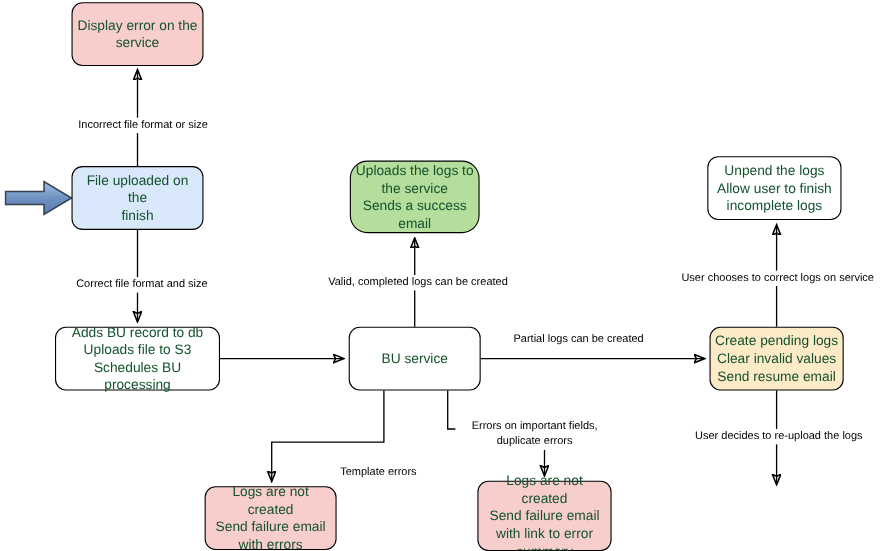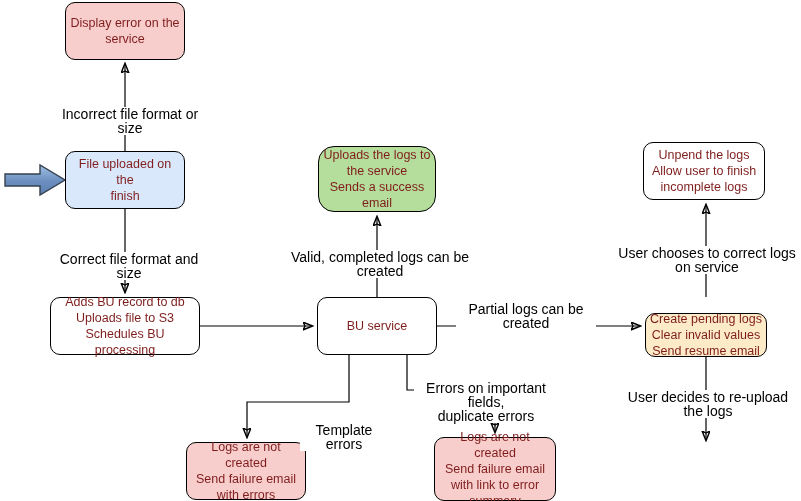--- a/index.html
+++ b/index.html
@@ -22,35 +22,35 @@
     position: absolute;
     box-sizing: border-box;
     border: 1px solid #000000;
     border-radius: 10px;
     display: flex;
     align-items: center;
     justify-content: center;
     text-align: center;
     font-size: 12.5px;
     line-height: 16px;
-    color: #7f1d1d;
+    color: #14532d;
     white-space: pre-line;
     padding: 2px 4px;
     background: #ffffff;
     z-index: 3;
   }
   .node.pink   { background: #f8cecc; border-color: #000000; }
   .node.blue   { background: #dae8fc; border-color: #000000; }
   .node.green  { background: #b5dd9b; border-color: #000000; }
   .node.yellow { background: #fdebc8; border-color: #000000; }
   .node.plain  { background: #ffffff; border-color: #000000; }
 
   .edge-label {
     position: absolute;
-    font-size: 14px;
+    font-size: 10px;
     line-height: 14px;
     color: #000000;
     text-align: center;
     background: #ffffff;
     white-space: pre-line;
     z-index: 4;
     padding: 0 2px;
   }
   svg.wires {
     position: absolute;
@@ -122,21 +122,21 @@
 Uploads file to S3
 Schedules BU processing</div>
   <div class="node green" style="left:318px; top:146px; width:118px; height:66px;border-radius:16px;">Uploads the logs to
 the service
 Sends a success
 email</div>
   <div class="node plain" style="left:643px; top:142px; width:122px; height:58px;">Unpend the logs
 Allow user to finish
 incomplete logs</div>
   <div class="node plain" style="left:317px; top:297px; width:120px; height:58px;">BU service</div>
-  <div class="node yellow" style="left:645px; top:297px; width:122px; height:44px;margin-top:16px;">Create pending logs
+  <div class="node yellow" style="left:645px; top:297px; width:122px; height:58px;">Create pending logs
 Clear invalid values
 Send resume email</div>
   <div class="node pink" style="left:186px; top:442px; width:120px; height:58px;">Logs are not created
 Send failure email
 with errors</div>
   <div class="node pink" style="left:434px; top:437px; width:122px; height:64px;">Logs are not created
 Send failure email
 with link to error
 summary</div>
 

